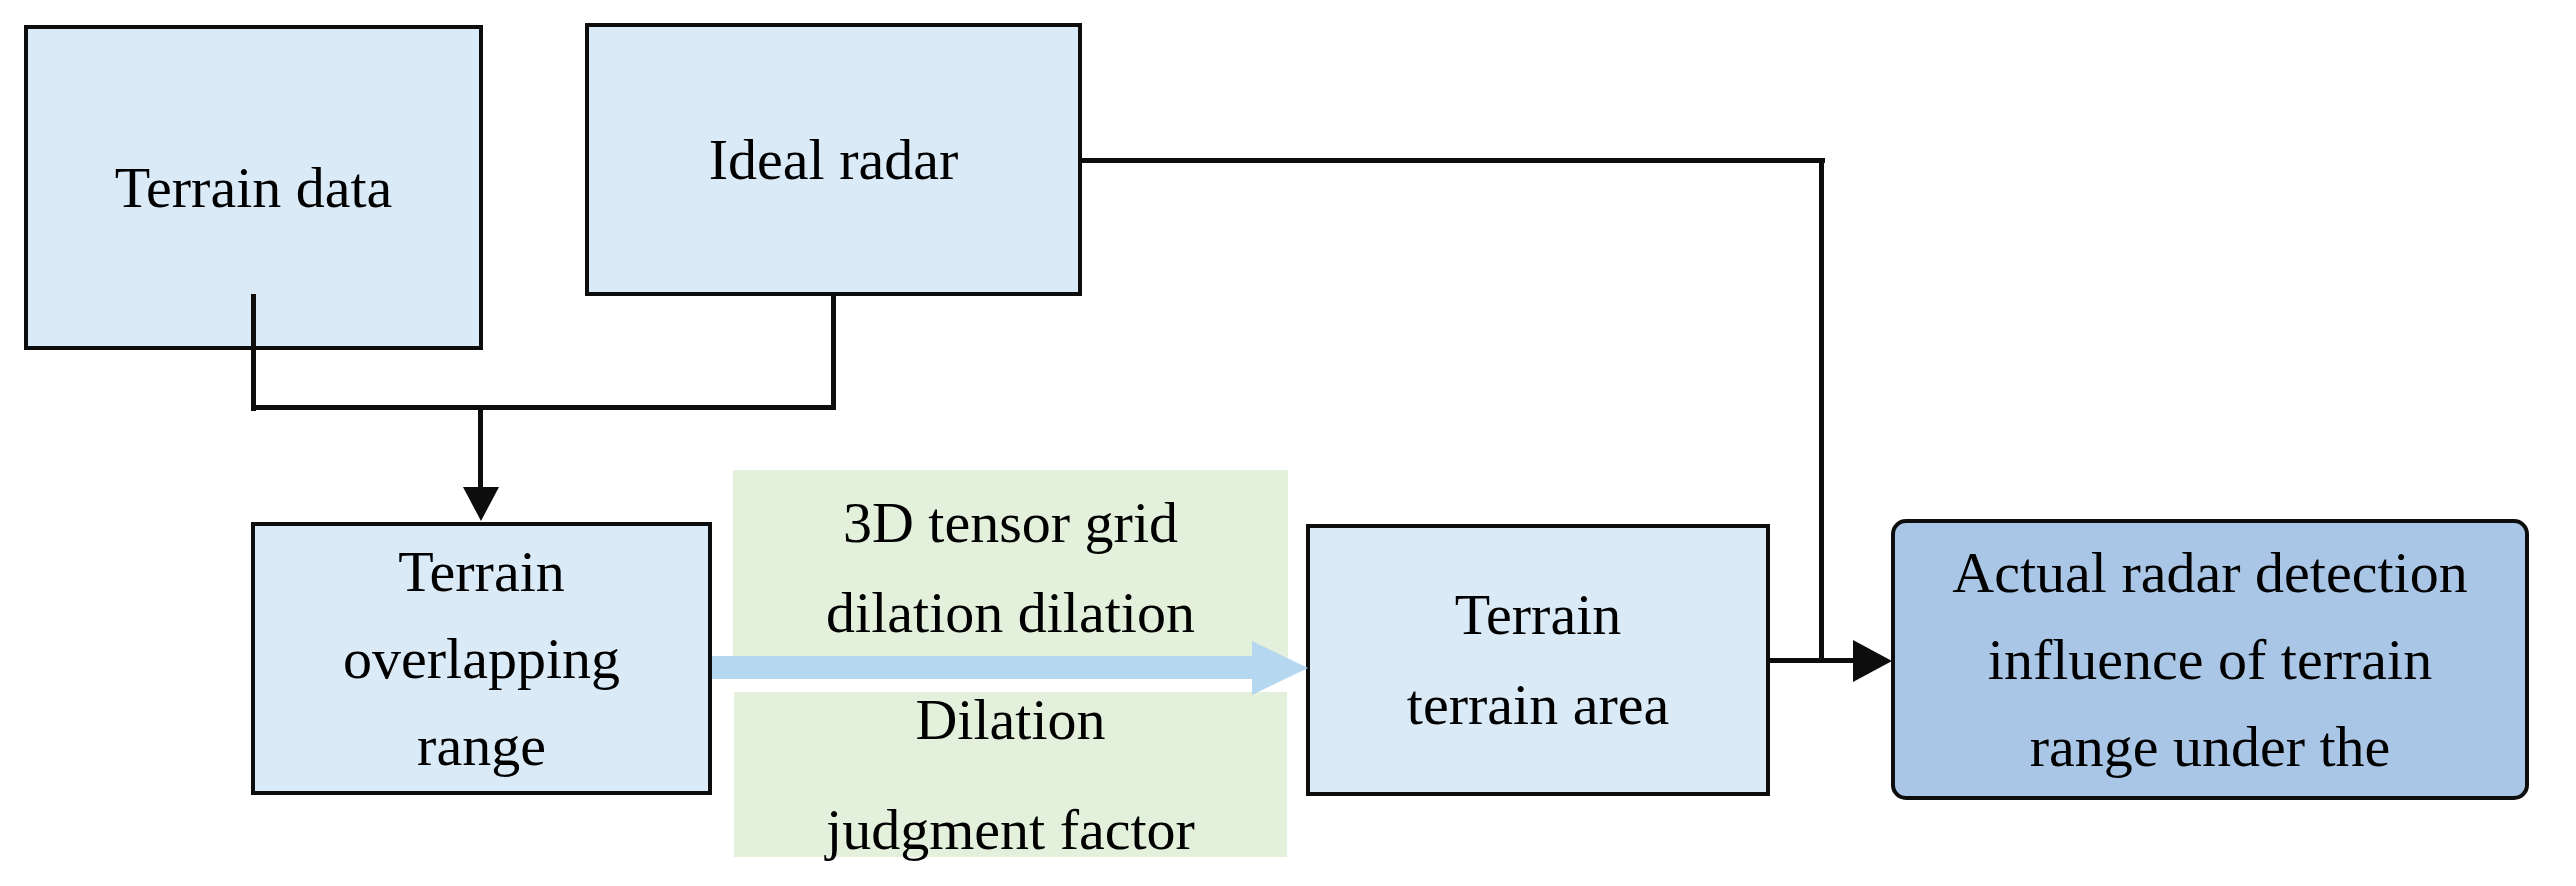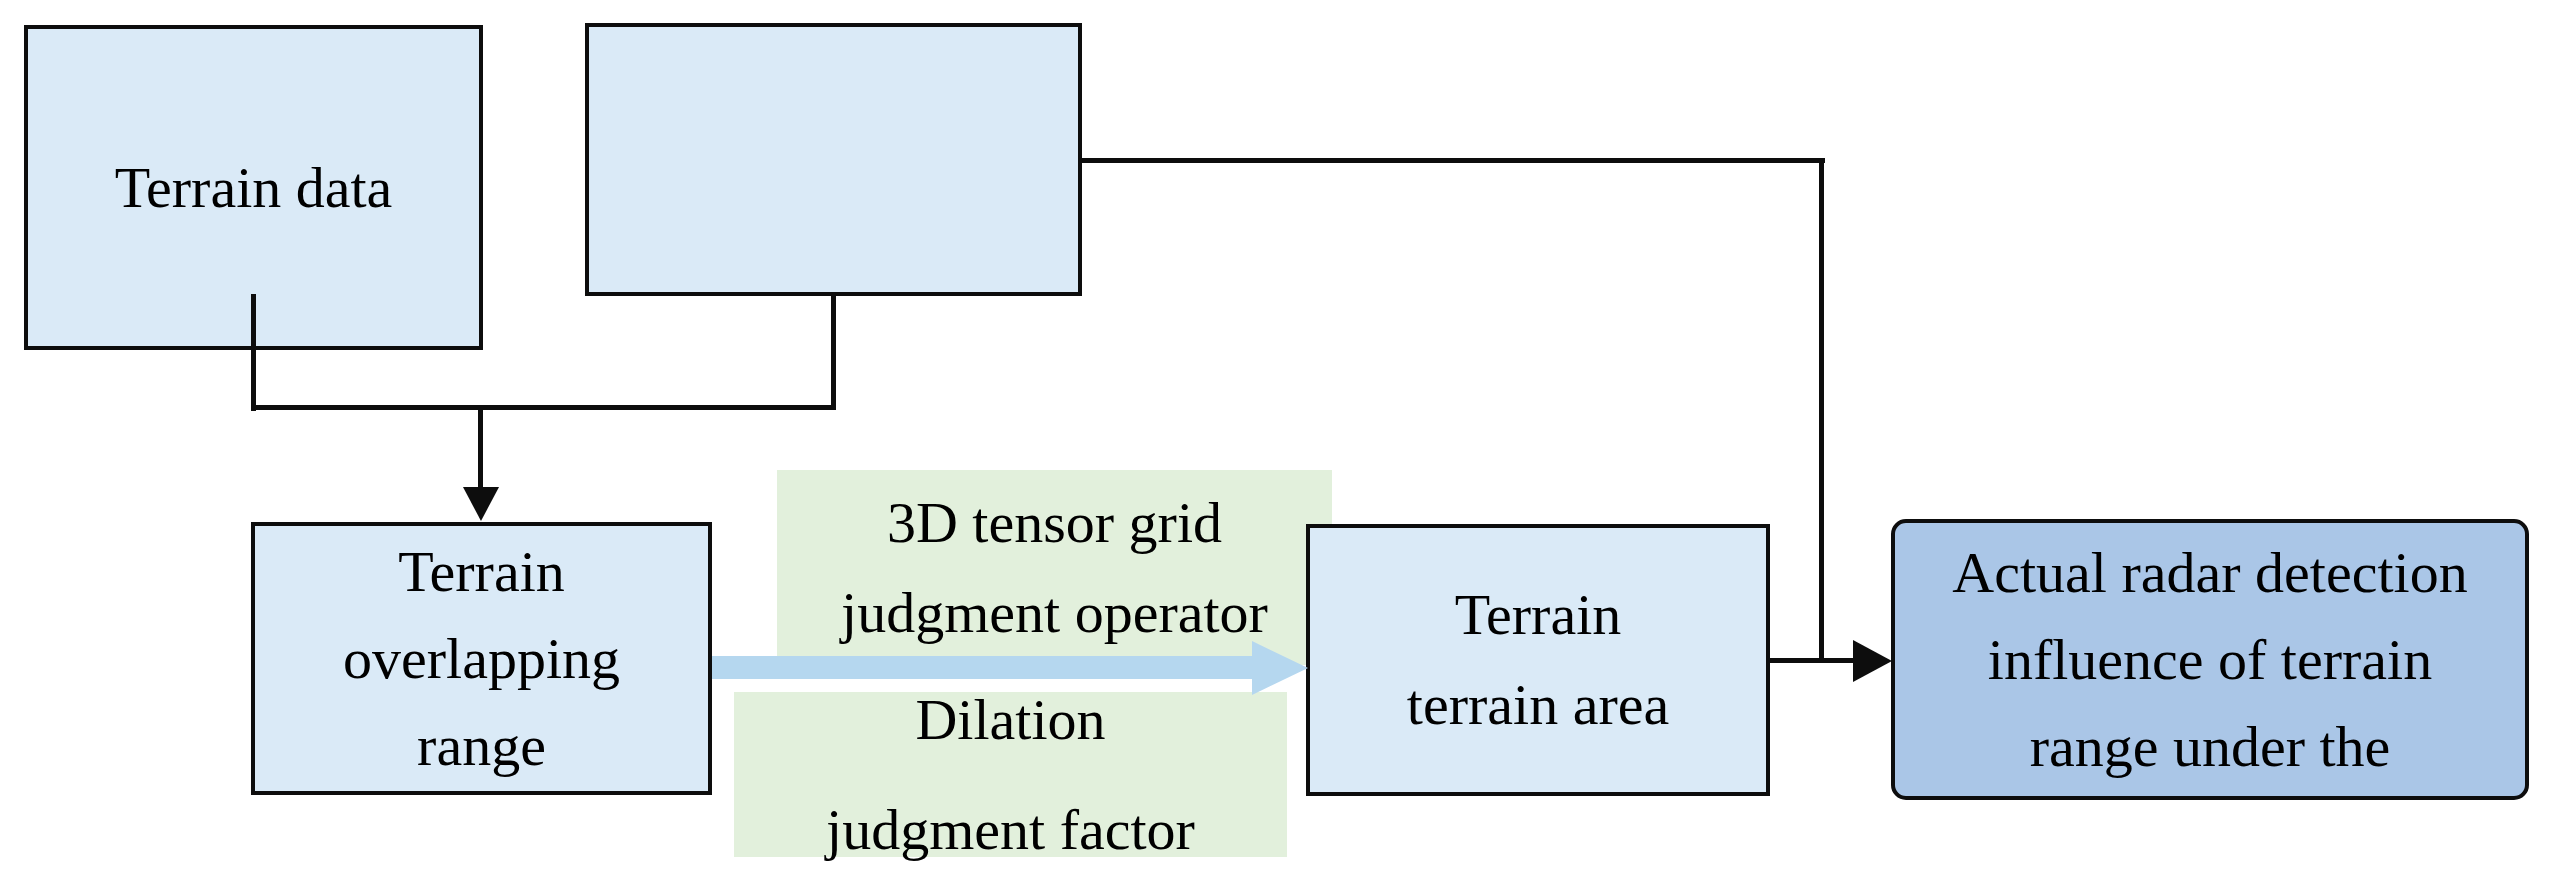--- a/index.html
+++ b/index.html
@@ -61,31 +61,32 @@
 </head>
 <body>
 
 <div id="canvas">
 
   <div class="node bordered fill-light" style="left:24px;top:25px;width:459px;height:325px;">
     <span class="line">Terrain data</span>
   </div>
 
   <div class="node bordered fill-light" style="left:585px;top:23px;width:497px;height:273px;">
+    <span class="line">Ideal radar</span>
   </div>
 
   <div class="node bordered fill-light" style="left:251px;top:522px;width:461px;height:273px;line-height:1.5;">
     <span class="line">Terrain</span>
     <span class="line">overlapping</span>
     <span class="line">range</span>
   </div>
 
-  <div class="node fill-green" style="left:733px;top:470px;width:555px;height:195px;margin-left:44px;">
+  <div class="node fill-green" style="left:733px;top:470px;width:555px;height:195px;">
     <span class="line">3D tensor grid</span>
-    <span class="line">judgment operator</span>
+    <span class="line">dilation dilation</span>
   </div>
 
   <div class="node fill-green" style="left:734px;top:692px;width:553px;height:165px;gap:20px;">
     <span class="line">Dilation</span>
     <span class="line">judgment factor</span>
   </div>
 
   <div class="node bordered fill-light" style="left:1306px;top:524px;width:464px;height:272px;">
     <span class="line">Terrain</span>
     <span class="line">terrain area</span>

